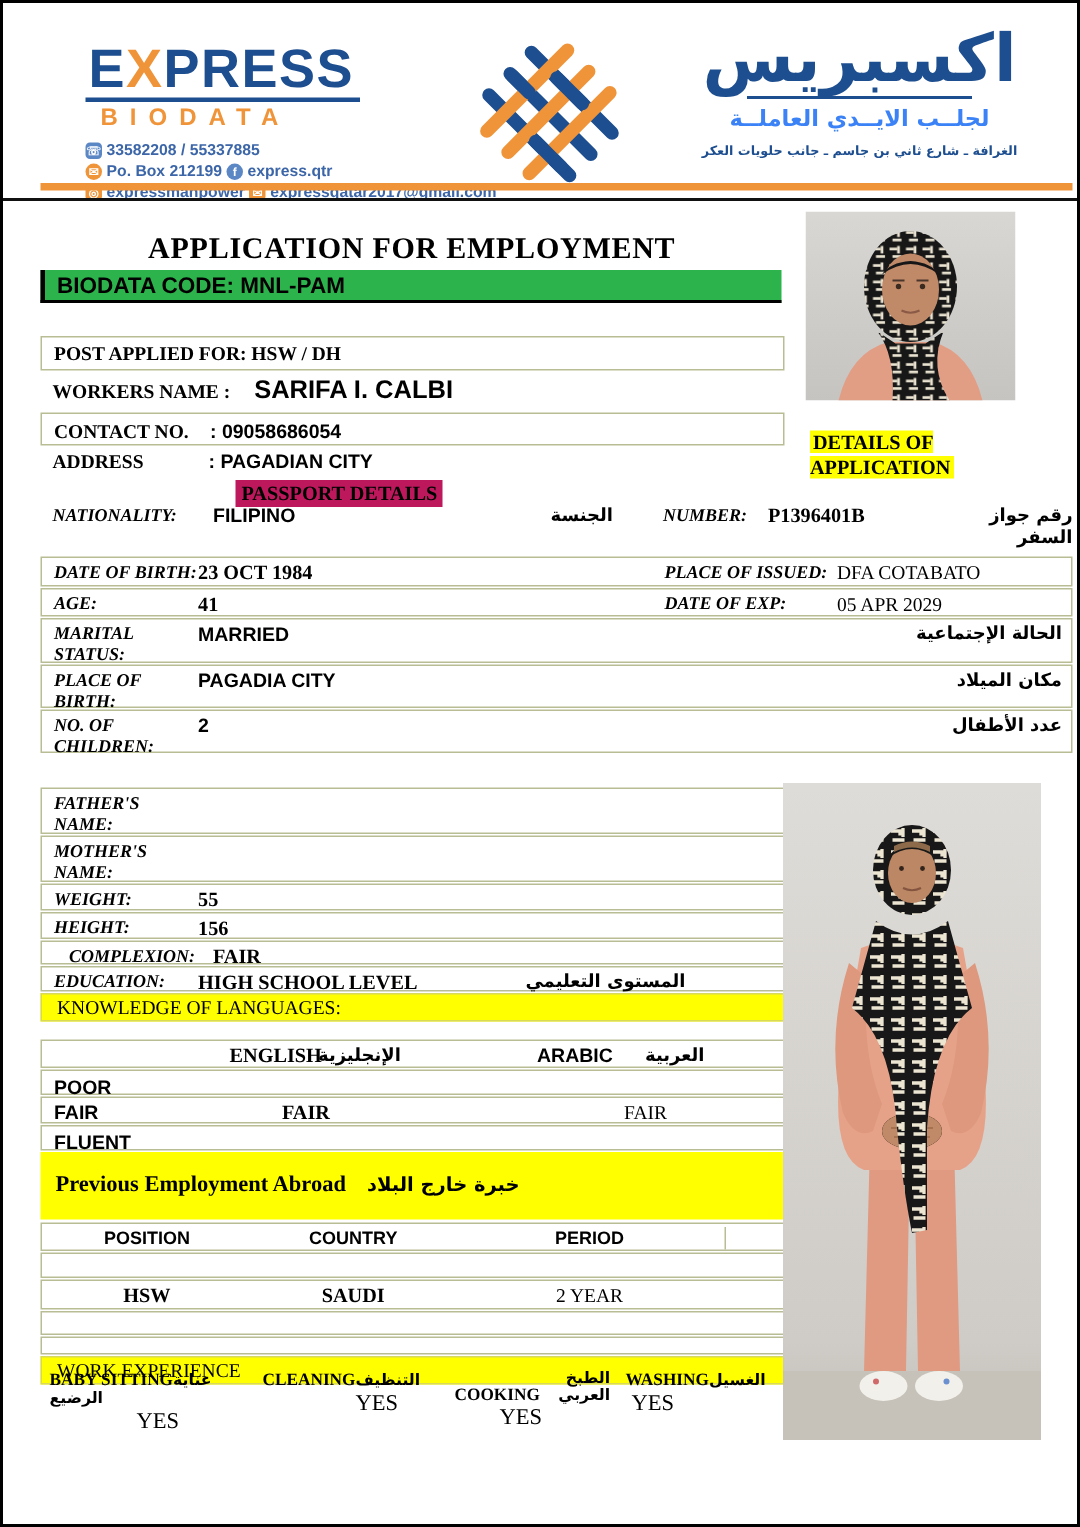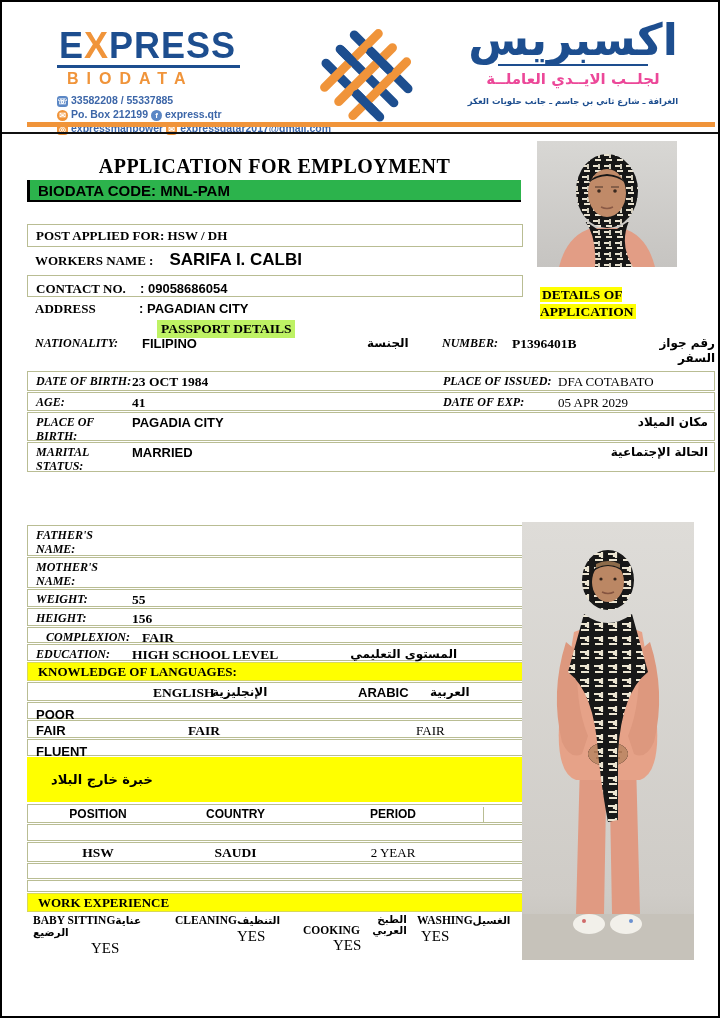--- a/index.html
+++ b/index.html
@@ -21,21 +21,21 @@
       font-size:8px;line-height:11px;text-align:center;color:#fff;font-weight:bold;}
   .ic-phone{background:#5b87c5;}
   .ic-mail{background:#f0943a;border-radius:50%;}
   .ic-fb{background:#5b87c5;border-radius:50%;}
   .ic-ig{background:#f0943a;}
   .ic-mail2{background:#f0943a;}
   .knot{top:26px;left:295px;width:140px;height:96px;}
   .ar-brand{top:14px;right:12px;width:266px;text-align:center;}
   .ar-title{font-size:44px;font-weight:bold;color:#1d4e8f;line-height:48px;}
   .ar-rule{width:150px;border-bottom:2px solid #1d4e8f;margin:0 auto 3px auto;}
-  .ar-sub{font-size:15px;font-weight:bold;color:#ec4899;line-height:20px;}
+  .ar-sub{font-size:15px;font-weight:bold;color:#3b82f6;line-height:20px;}
   .ar-addr{font-size:8.5px;font-weight:bold;color:#1d4e8f;line-height:13px;margin-top:6px;}
   .hdr-bar{top:120px;left:25px;width:688px;height:5px;background:#f0943a;}
   .hdr-line{top:130px;left:0;right:0;height:2px;background:#111;}
   
   .doc-title{top:153px;left:25px;width:495px;text-align:center;font-weight:bold;font-size:20px;
              letter-spacing:.5px;}
   .green-bar{top:178px;left:25px;width:494px;height:22px;background:#2cb34c;
              border-left:3px solid #000;border-bottom:2px solid #000;box-sizing:border-box;
              font-family:"Liberation Sans",sans-serif;font-weight:bold;font-size:15px;
              padding:2px 0 0 8px;}
@@ -44,40 +44,40 @@
   .lbl{font-weight:bold;font-size:13px;}
   .lbl-i{font-style:italic;font-weight:bold;font-size:12px;}
   .v-sans{font-family:"Liberation Sans",sans-serif;font-weight:bold;font-size:13px;}
   .v-serif{font-weight:bold;font-size:13.5px;}
   .f-post{top:222px;left:25px;width:496px;height:23px;font-weight:bold;font-size:13px;}
   .f-name{top:248px;left:33px;width:490px;}
   .f-name .big{font-family:"Liberation Sans",sans-serif;font-weight:bold;font-size:17px;}
   .f-contact{top:273px;left:25px;width:496px;height:22px;}
   .f-address{top:297px;left:33px;width:490px;}
   .inline-lbl{display:inline-block;width:100px;font-weight:bold;font-size:13px;}
-  .hl{background:#bef264;}
+  .hl{background:#be185d;}
   .passport-h{top:318px;left:155px;font-weight:bold;font-size:13.5px;padding:1px 4px;}
   .nat-row{top:334px;left:25px;width:688px;height:34px;}
   .nat-row span{position:absolute;top:0;}
   .details-app{top:284px;left:538px;width:100px;font-weight:bold;font-size:13.5px;line-height:17px;}
   .details-app span{background:#ffff00;padding:0 2px;}
   
   .rows-full{top:369px;left:25px;width:688px;}
   .rows-left{top:523px;left:25px;width:496px;}
   .row{position:relative;border:1px solid #b9bd93;box-sizing:border-box;margin-bottom:1px;
        padding:2px 0 0 8px;}
   .row .c1{display:inline-block;width:96px;vertical-align:top;font-style:italic;
            font-weight:bold;font-size:12px;line-height:14px;}
   .row .c2{display:inline-block;width:290px;vertical-align:top;}
   .row .c3{position:absolute;left:415px;top:2px;width:115px;font-style:italic;
            font-weight:bold;font-size:12px;}
   .row .c4{position:absolute;left:530px;top:2px;font-size:13px;}
   .row .c-ar{position:absolute;right:6px;top:2px;font-size:12px;font-weight:bold;}
-  .ybar{background:#ffff00;font-weight:bold;font-size:13px;padding:1px 0 16px 10px;
-        box-sizing:border-box;border:1px solid #d8d85a;margin-bottom:1px;position:relative;}
+  .ybar{background:#ffff00;font-weight:normal;font-size:13px;padding:1px 0 16px 10px;
+        box-sizing:border-box;border:1px solid #d8d85a;margin-bottom:12px;position:relative;}
   .langrow span{position:absolute;top:2px;}
   .emp-grid{display:grid;grid-template-columns:140px 135px 180px 39px;text-align:center;}
   .emp-grid .sep{border-left:1px solid #b9bd93;height:100%;}
   .prev-emp{background:#ffff00;height:45px;display:flex;align-items:center;margin-bottom:2px;
             padding-left:10px;box-sizing:border-box;}
   .prev-emp .en{font-weight:bold;font-size:15px;}
   .prev-emp .arx{font-weight:bold;font-size:13px;margin-right:14px;margin-left:14px;}
   
   .skills{top:912px;left:25px;width:496px;display:flex;font-size:11.5px;}
   .skill{box-sizing:border-box;padding-left:6px;}
@@ -204,27 +204,31 @@
 
   <div class="abs rows-full">
     <div class="row" style="height:20px;">
       <span class="c1">DATE OF BIRTH:</span><span class="c2 v-serif">23 OCT 1984</span>
       <span class="c3">PLACE OF ISSUED:</span><span class="c4">DFA COTABATO</span>
     </div>
     <div class="row" style="height:19px;">
       <span class="c1">AGE:</span><span class="c2 v-serif">41</span>
       <span class="c3">DATE OF EXP:</span><span class="c4">05 APR 2029</span>
     </div>
+    <div class="row" style="height:30px;">
+      <span class="c1">MARITAL STATUS:</span><span class="c2 v-sans">MARRIED</span>
+      <span class="c-ar ar">الحالة الإجتماعية</span>
+    </div>
     <div class="row" style="height:29px;">
       <span class="c1">PLACE OF BIRTH:</span><span class="c2 v-sans">PAGADIA CITY</span>
       <span class="c-ar ar">مكان الميلاد</span>
     </div>
-    <div class="row" style="height:30px;">
-      <span class="c1">MARITAL STATUS:</span><span class="c2 v-sans">MARRIED</span>
-      <span class="c-ar ar">الحالة الإجتماعية</span>
+    <div class="row" style="height:29px;">
+      <span class="c1">NO. OF CHILDREN:</span><span class="c2 v-sans">2</span>
+      <span class="c-ar ar">عدد الأطفال</span>
     </div>
   </div>
 
   <div class="abs rows-left">
     <div class="row" style="height:31px;">
       <span class="c1">FATHER'S NAME:</span><span class="c2 v-serif"></span>
     </div>
     <div class="row" style="height:31px;">
       <span class="c1">MOTHER'S NAME:</span><span class="c2 v-serif"></span>
     </div>
@@ -256,20 +260,21 @@
     <div class="row langrow" style="height:18px;">
       <span class="v-sans" style="left:8px;">FAIR</span>
       <span class="v-serif" style="left:160px;">FAIR</span>
       <span style="left:388px;font-size:13px;">FAIR</span>
     </div>
     <div class="row" style="height:17px;">
       <span class="v-sans">FLUENT</span>
     </div>
 
     <div class="prev-emp">
+      <span class="en">Previous Employment Abroad</span>
       <span class="arx ar">خبرة خارج البلاد</span>
     </div>
 
     <div class="row emp-grid" style="height:19px;padding-left:0;">
       <span class="v-sans" style="font-size:12px;">POSITION</span>
       <span class="v-sans" style="font-size:12px;">COUNTRY</span>
       <span class="v-sans" style="font-size:12px;">PERIOD</span>
       <span class="sep"></span>
     </div>
     <div class="row" style="height:17px;"></div>

